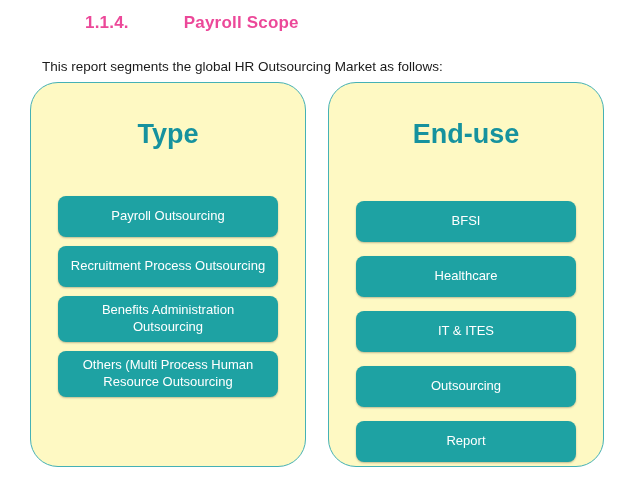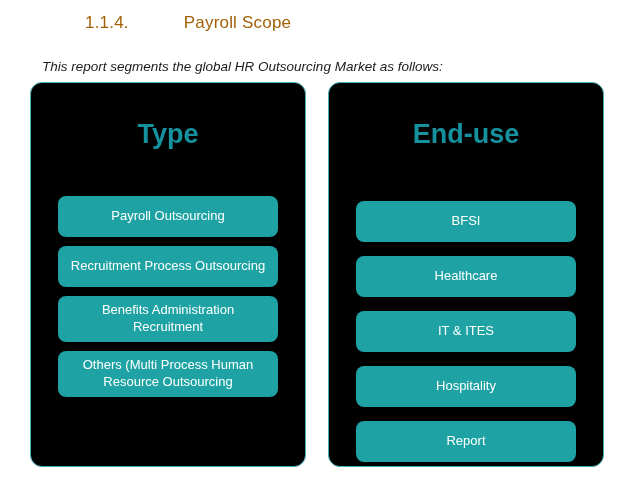--- a/index.html
+++ b/index.html
@@ -10,39 +10,38 @@
     font-family: "Liberation Sans", sans-serif;
     overflow: hidden;
   }
   .doc-heading {
     position: absolute;
     left: 85px;
     top: 13px;
     display: flex;
     column-gap: 55px;
     font-size: 17px;
-    font-weight: normal;
-    color: #a16207;
+    font-weight: bold;
+    color: #ec4899;
     letter-spacing: 0.2px;
   }
   .intro-line {
     position: absolute;
     left: 42px;
     top: 59px;
     font-size: 13.5px;
     color: #1a1a1a;
-    font-style: italic;
   }
   .panel {
     position: absolute;
     top: 82px;
     height: 385px;
-    background: #000000;
+    background: #fef9c3;
     border: 1.5px solid #45b1b5;
-    border-radius: 12px;
+    border-radius: 28px;
   }
   .panel-type  { left: 30px;  width: 276px; }
   .panel-enduse{ left: 328px; width: 276px; }
   .panel-title {
     margin-top: 36px;
     text-align: center;
     font-size: 27px;
     font-weight: bold;
     color: #16929e;
   }
@@ -79,27 +78,27 @@
   <span>Payroll Scope</span>
 </div>
 
 <div class="intro-line">This report segments the global HR Outsourcing Market as follows:</div>
 
 <div class="panel panel-type">
   <div class="panel-title">Type</div>
   <div class="segment-list">
     <div class="segment-box">Payroll Outsourcing</div>
     <div class="segment-box">Recruitment Process Outsourcing</div>
-    <div class="segment-box">Benefits Administration Recruitment</div>
+    <div class="segment-box">Benefits Administration Outsourcing</div>
     <div class="segment-box">Others (Multi Process Human Resource Outsourcing</div>
   </div>
 </div>
 
 <div class="panel panel-enduse">
   <div class="panel-title">End-use</div>
   <div class="segment-list">
     <div class="segment-box">BFSI</div>
     <div class="segment-box">Healthcare</div>
     <div class="segment-box">IT &amp; ITES</div>
-    <div class="segment-box">Hospitality</div>
+    <div class="segment-box">Outsourcing</div>
     <div class="segment-box">Report</div>
   </div>
 </div>
 
 </body></html>

